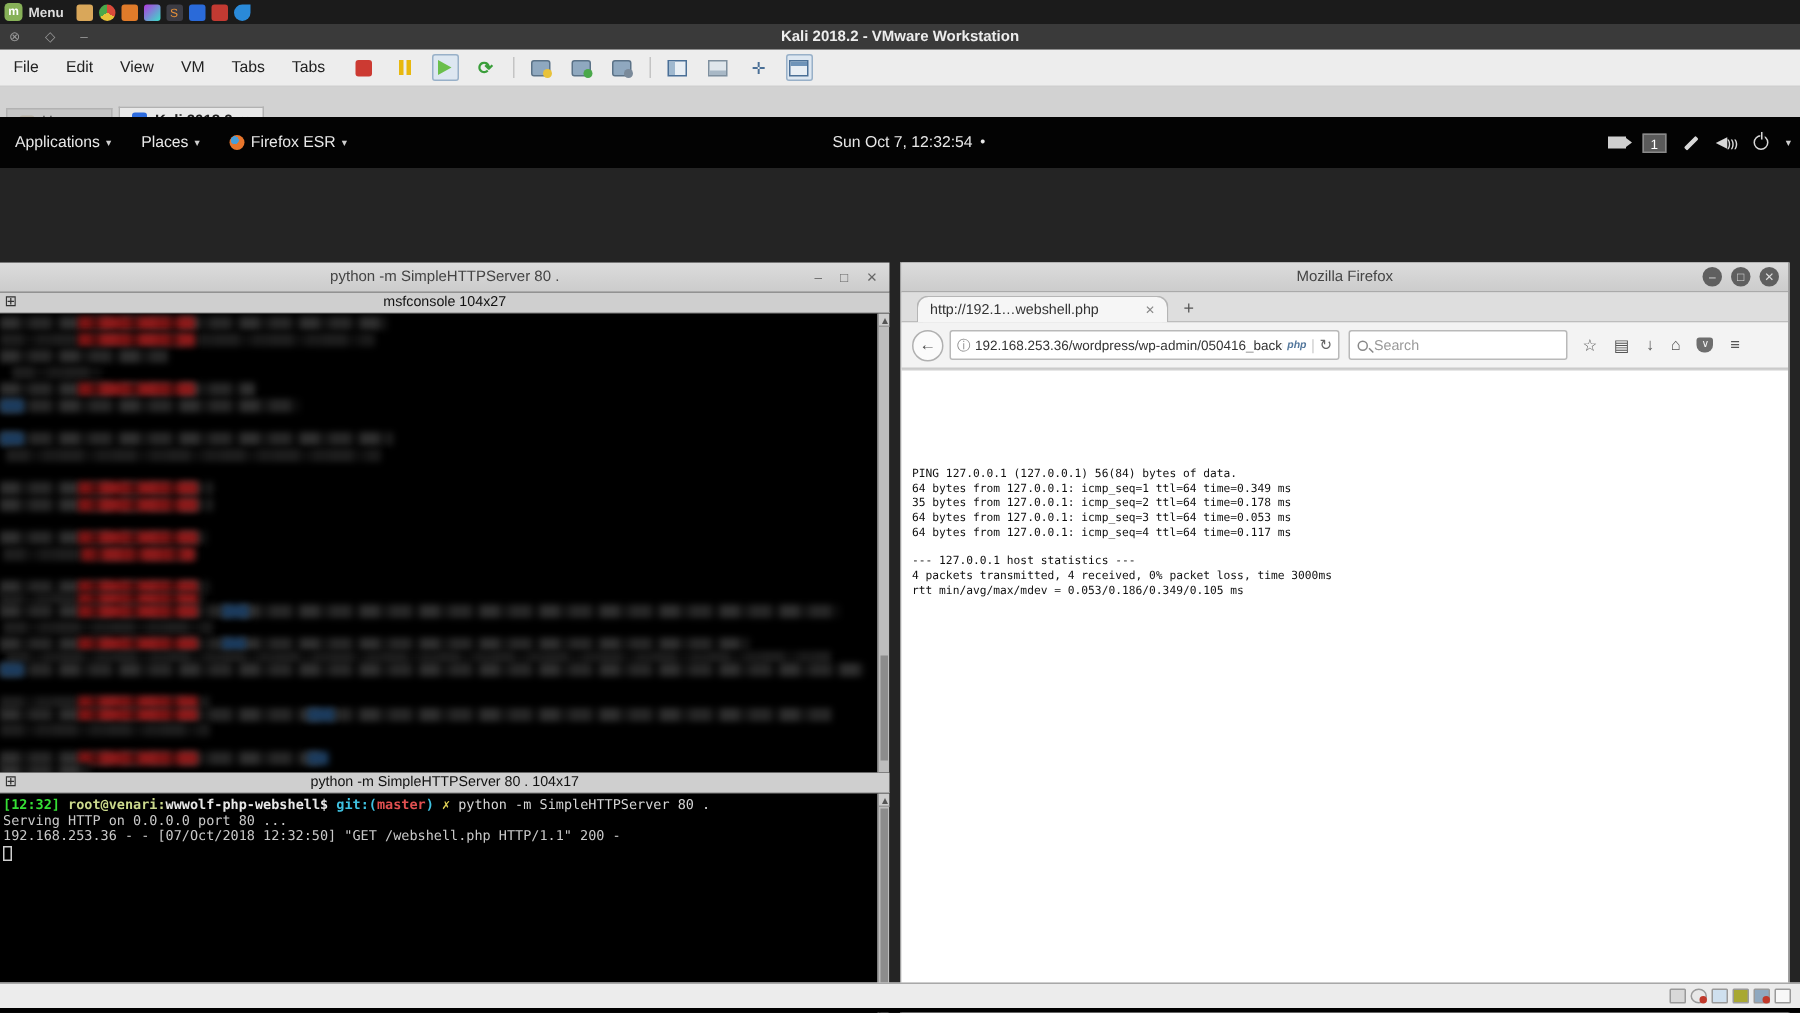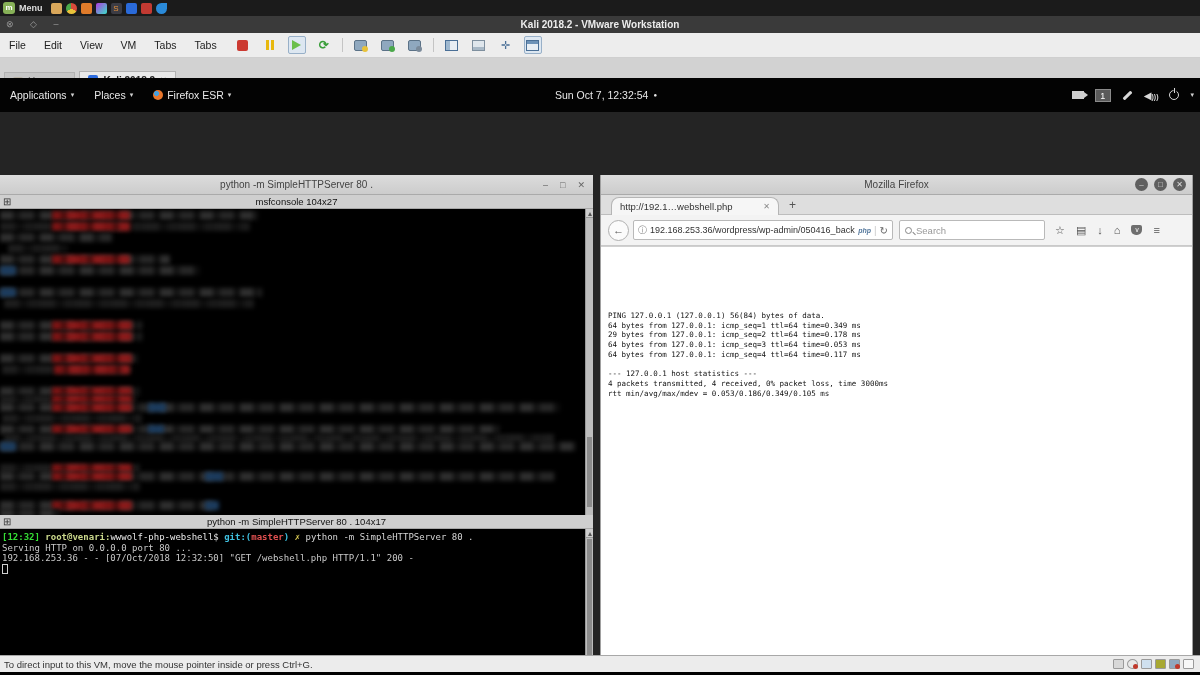--- a/index.html
+++ b/index.html
@@ -102,21 +102,21 @@
   .seg-blue  { background:#1c3c5e; }
   .t-scroll { position:absolute; right:0; top:0; bottom:0; width:8px; background:#bdbdbd; border-left:1px solid #9a9a9a; }
   .t-scroll .up { position:absolute; top:0; left:0; right:0; height:9px; background:#cdcdcd; border-bottom:1px solid #9a9a9a; }
   .t-scroll .up::after { content:""; position:absolute; left:1.5px; top:3px; border-bottom:4px solid #555;
                          border-left:2.5px solid transparent; border-right:2.5px solid transparent; }
   .t-scroll .thumb { position:absolute; left:1px; right:1px; background:#8c8c8c; }
   .term-text { font-family:"DejaVu Sans Mono", monospace; font-size:9px; line-height:10.6px;
                color:#c9c9c9; padding:3px 0 0 2px; white-space:pre; }
   .c-time { color:#35df35; font-weight:bold; }
   .c-user { color:#cbd98c; font-weight:bold; }
-  .c-dir  { color:#e8e8e8; font-weight:normal; }
+  .c-dir  { color:#e8e8e8; font-weight:bold; }
   .c-git  { color:#3fc1e0; font-weight:bold; }
   .c-branch { color:#e05050; font-weight:bold; }
   .c-dirty { color:#e0d055; }
   .c-cmd { color:#d6d6d6; }
   .cursor-block { display:inline-block; width:6px; height:10px; border:1px solid #cfcfcf; vertical-align:-2px; }
 
   
   #ff-win { left:600px; top:97px; width:593px; height:558px; background:#f3f3f3; border-left:1px solid #a0a0a0; border-right:1px solid #a0a0a0; }
   #ff-tabstrip { position:absolute; left:0; right:0; top:20px; height:20px; background:#dedede; border-bottom:1px solid #bdbdbd; }
   .ff-tab { position:absolute; left:10px; top:2px; width:168px; height:18px; background:#f6f6f6;
@@ -411,34 +411,33 @@
           <span>⌂</span>
           <span class="pocket">∨</span>
           <span style="font-weight:bold">≡</span>
         </span>
       </div>
 
       <div id="ff-content">
         <div id="ping-block">
           <div class="mono-line">PING 127.0.0.1 (127.0.0.1) 56(84) bytes of data.</div>
           <div class="mono-line">64 bytes from 127.0.0.1: icmp_seq=1 ttl=64 time=0.349 ms</div>
-          <div class="mono-line">29 bytes from 127.0.0.1: icmp_seq=2 ttl=64 time=0.178 ms</div>
+          <div class="mono-line">35 bytes from 127.0.0.1: icmp_seq=2 ttl=64 time=0.178 ms</div>
           <div class="mono-line">64 bytes from 127.0.0.1: icmp_seq=3 ttl=64 time=0.053 ms</div>
           <div class="mono-line">64 bytes from 127.0.0.1: icmp_seq=4 ttl=64 time=0.117 ms</div>
           <div class="mono-line">&nbsp;</div>
           <div class="mono-line">--- 127.0.0.1 host statistics ---</div>
           <div class="mono-line">4 packets transmitted, 4 received, 0% packet loss, time 3000ms</div>
           <div class="mono-line">rtt min/avg/max/mdev = 0.053/0.186/0.349/0.105 ms</div>
         </div>
       </div>
     </div>
   </div>
 
   <div id="vmw-status">
-    <span class="msg">To direct input to this VM, move the mouse pointer inside or press Ctrl+G.</span>
     <span class="status-ics">
       <span class="dev-ic" style="background:#d8d8d8"></span>
       <span class="dev-ic" style="background:#e8e8e8;border-radius:50%">
           <i style="background:#c0392b"></i>
         </span>
       <span class="dev-ic" style="background:#cfe0ef"></span>
       <span class="dev-ic" style="background:#a8a832"></span>
       <span class="dev-ic" style="background:#8fa8bf">
           <i style="background:#c0392b"></i>
         </span>

